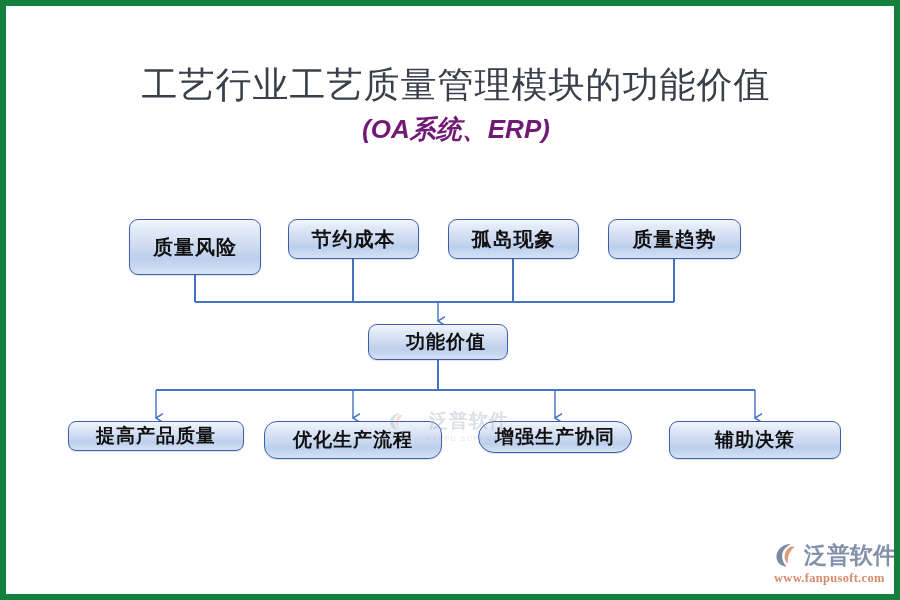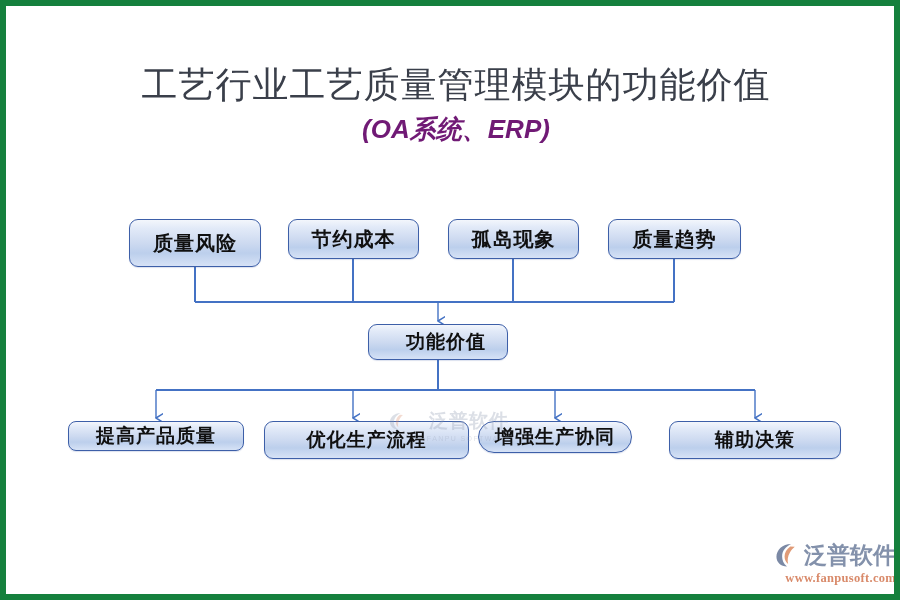--- a/index.html
+++ b/index.html
@@ -138,21 +138,21 @@
     letter-spacing: 0px;
     line-height: 1;
   }
   .logo-url {
     margin-top: 3px;
     font-family: "Liberation Serif", "DejaVu Serif", serif;
     font-size: 12.5px;
     font-weight: 700;
     letter-spacing: 0.3px;
     color: #d98a6a;
-    text-align: right;
+    text-align: left;
     width: 122px;
   }
 </style>
 </head>
 <body>
 
 <div id="page">
 
   <div class="title-block">
     <span class="title-line1">工艺行业工艺质量管理模块的功能价值</span>
@@ -186,29 +186,29 @@
     </g>
 
     <g stroke="#4472c4" stroke-width="1.4" fill="none">
       <path d="M150,384 L150,412" marker-end="url(#ah)"></path>
       <path d="M347,384 L347,412" marker-end="url(#ah)"></path>
       <path d="M549,384 L549,412" marker-end="url(#ah)"></path>
       <path d="M749,384 L749,412" marker-end="url(#ah)"></path>
     </g>
   </svg>
 
-  <div class="node top" style="left: 123px; top: 213px; width: 132px; height: 48px;">质量风险</div>
+  <div class="node top" style="left: 123px; top: 213px; width: 132px; height: 56px;">质量风险</div>
   <div class="node top" style="left: 282px; top: 213px; width: 131px; height: 40px;">节约成本</div>
   <div class="node top" style="left: 442px; top: 213px; width: 131px; height: 40px;">孤岛现象</div>
   <div class="node top" style="left: 602px; top: 213px; width: 133px; height: 40px;">质量趋势</div>
 
   <div class="node mid" style="left: 362px; top: 318px; width: 140px; height: 36px;">功能价值</div>
 
   <div class="node bottom" style="left: 62px; top: 415px; width: 176px; height: 30px; border-radius: 8px;">提高产品质量</div>
-  <div class="node bottom" style="left: 258px; top: 415px; width: 205px; height: 38px;">优化生产流程</div>
+  <div class="node bottom" style="left: 258px; top: 415px; width: 178px; height: 38px; border-radius: 13px;">优化生产流程</div>
   <div class="node bottom" style="left: 472px; top: 415px; width: 154px; height: 32px; border-radius: 18px;">增强生产协同</div>
   <div class="node bottom" style="left: 663px; top: 415px; width: 172px; height: 38px;">辅助决策</div>
 
   <div class="wm-center">
     <svg class="wm-mark" viewBox="0 0 32 32">
       <path d="M20,3 C10,3 3,10 3,17.5 C3,24 8,29 15,29 C11,26 9.5,22 9.5,18 C9.5,11 14,6 20,3 Z" fill="#8b96ad"></path>
       <path d="M19,6 C15,9 12.5,13 12.5,17.5 C12.5,21 14,24 16.5,26 C15.5,22 16,17 18.5,13 C20,10.5 22,8 24,6.5 Z" fill="#d98a6a"></path>
     </svg>
     <span class="wm-cn">泛普软件</span>
     <span class="wm-en">FANPU SOFTWARE</span>

